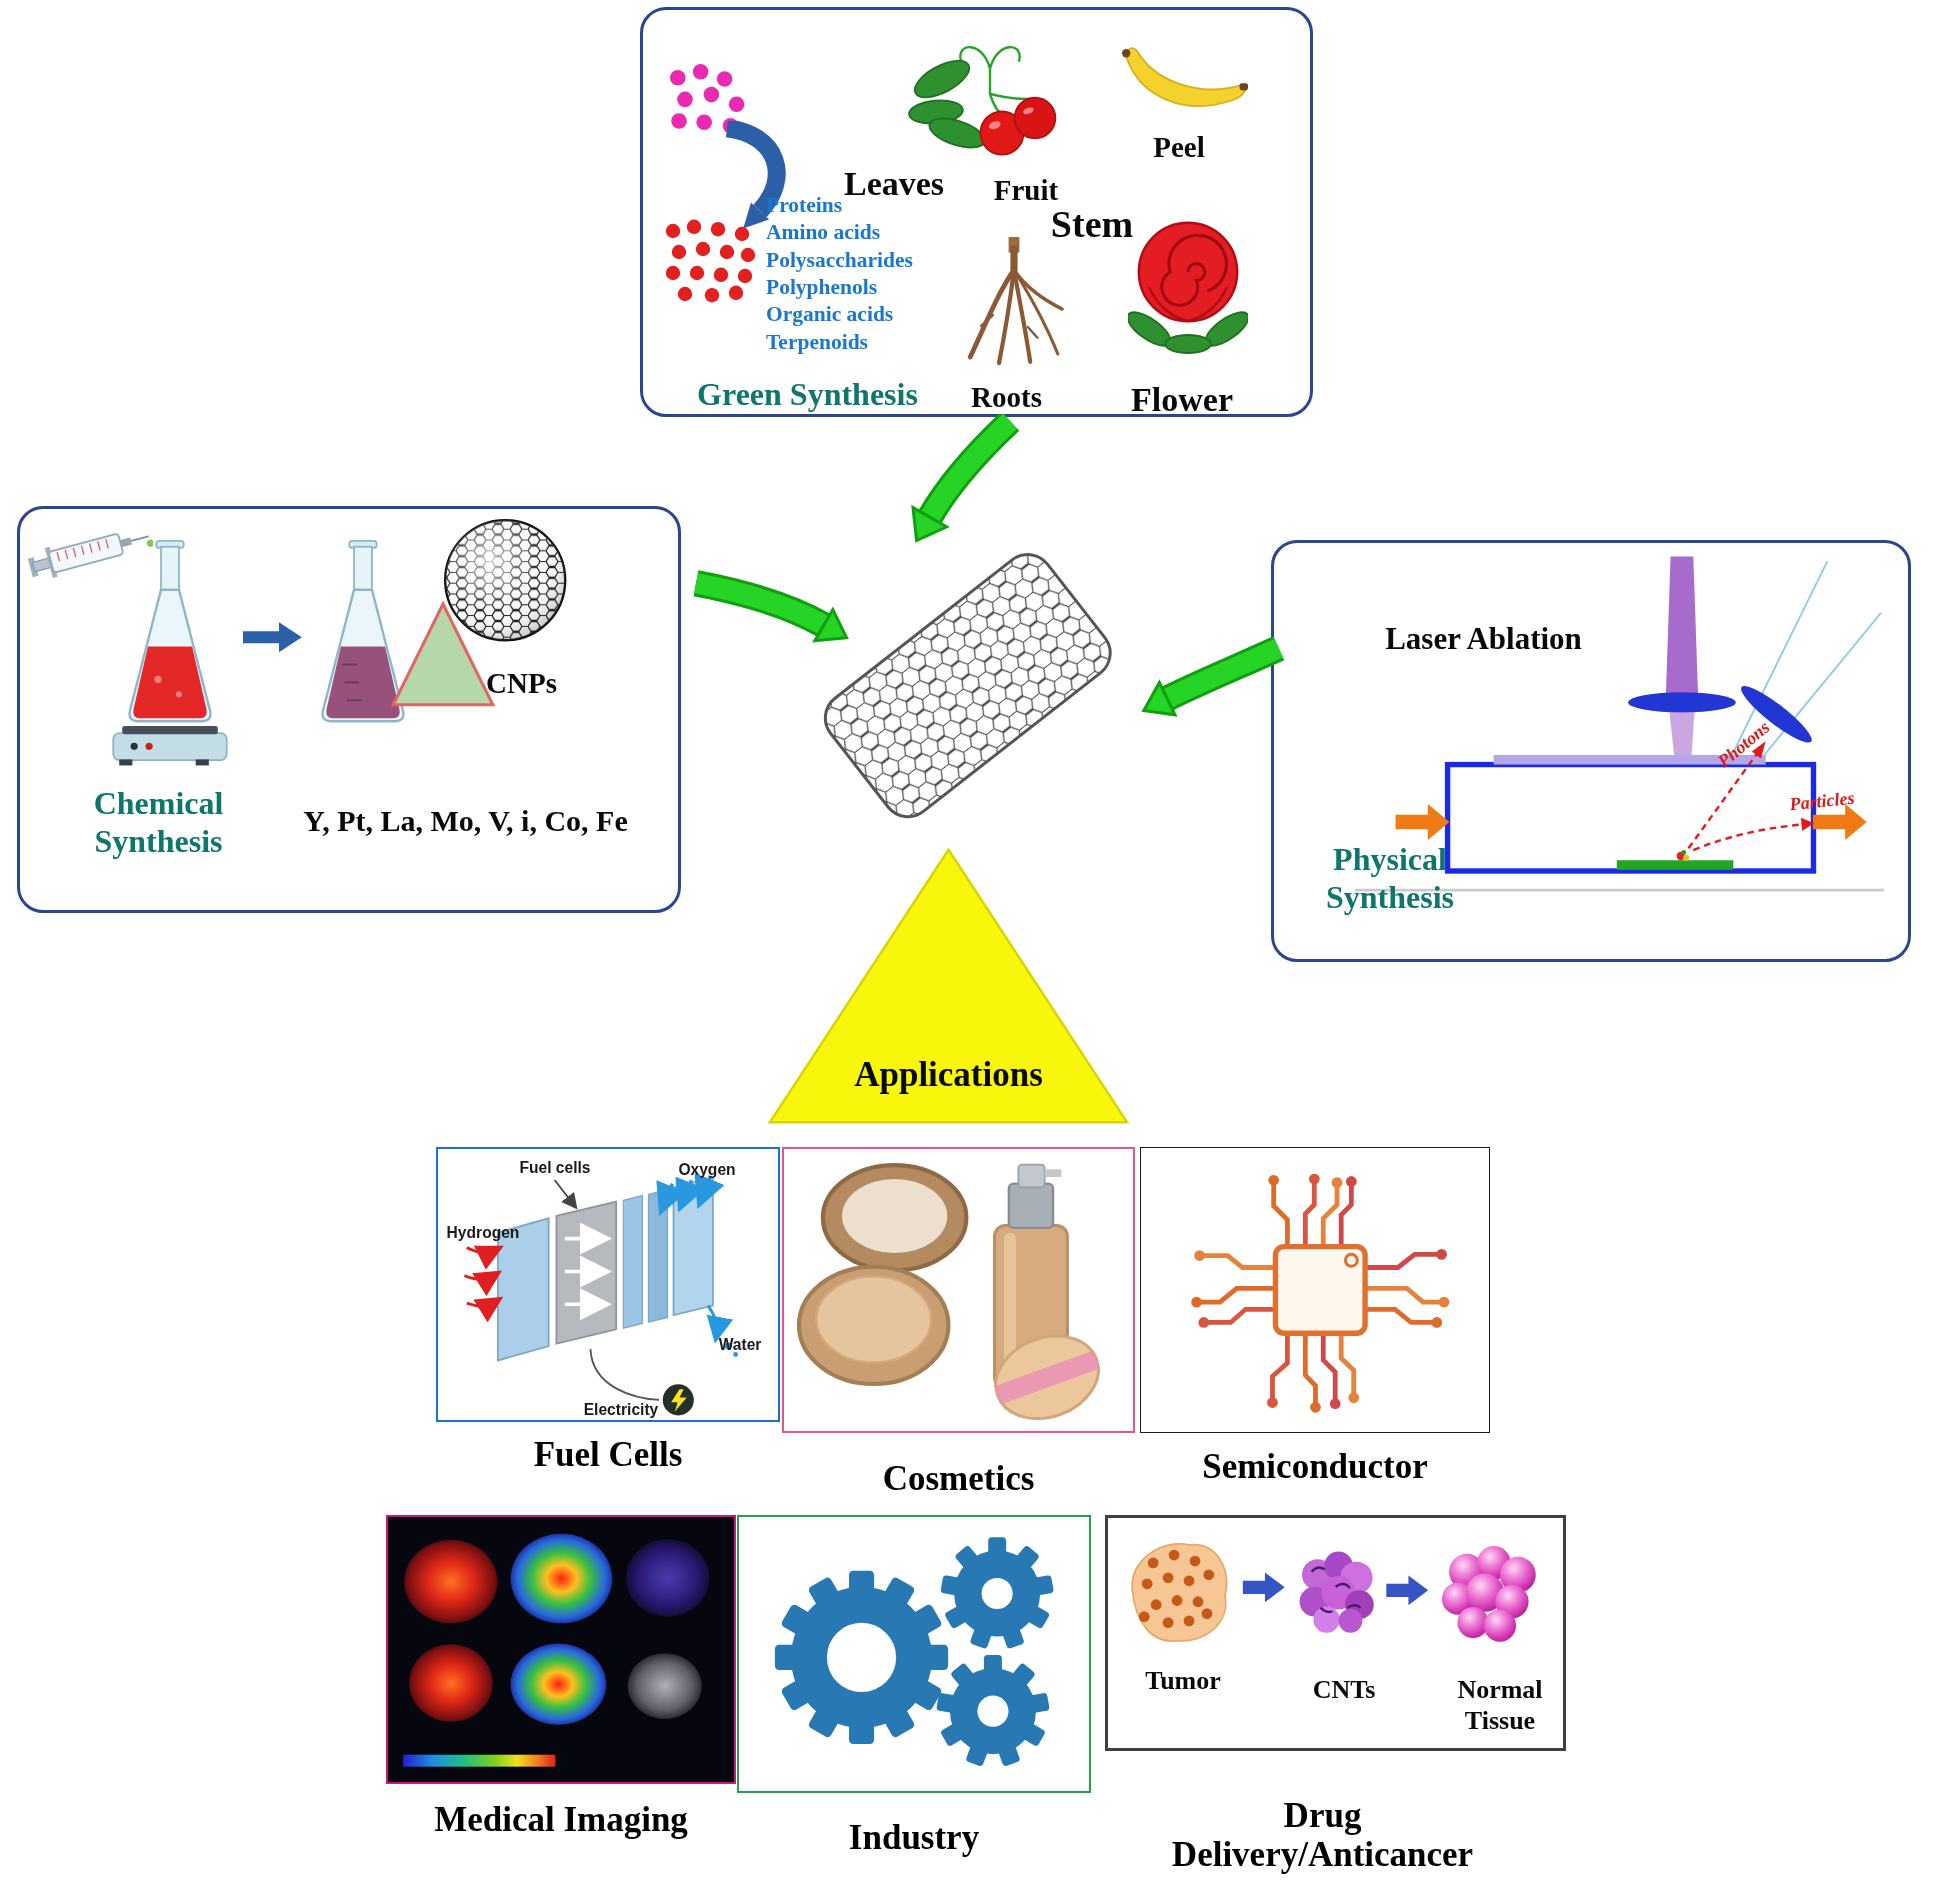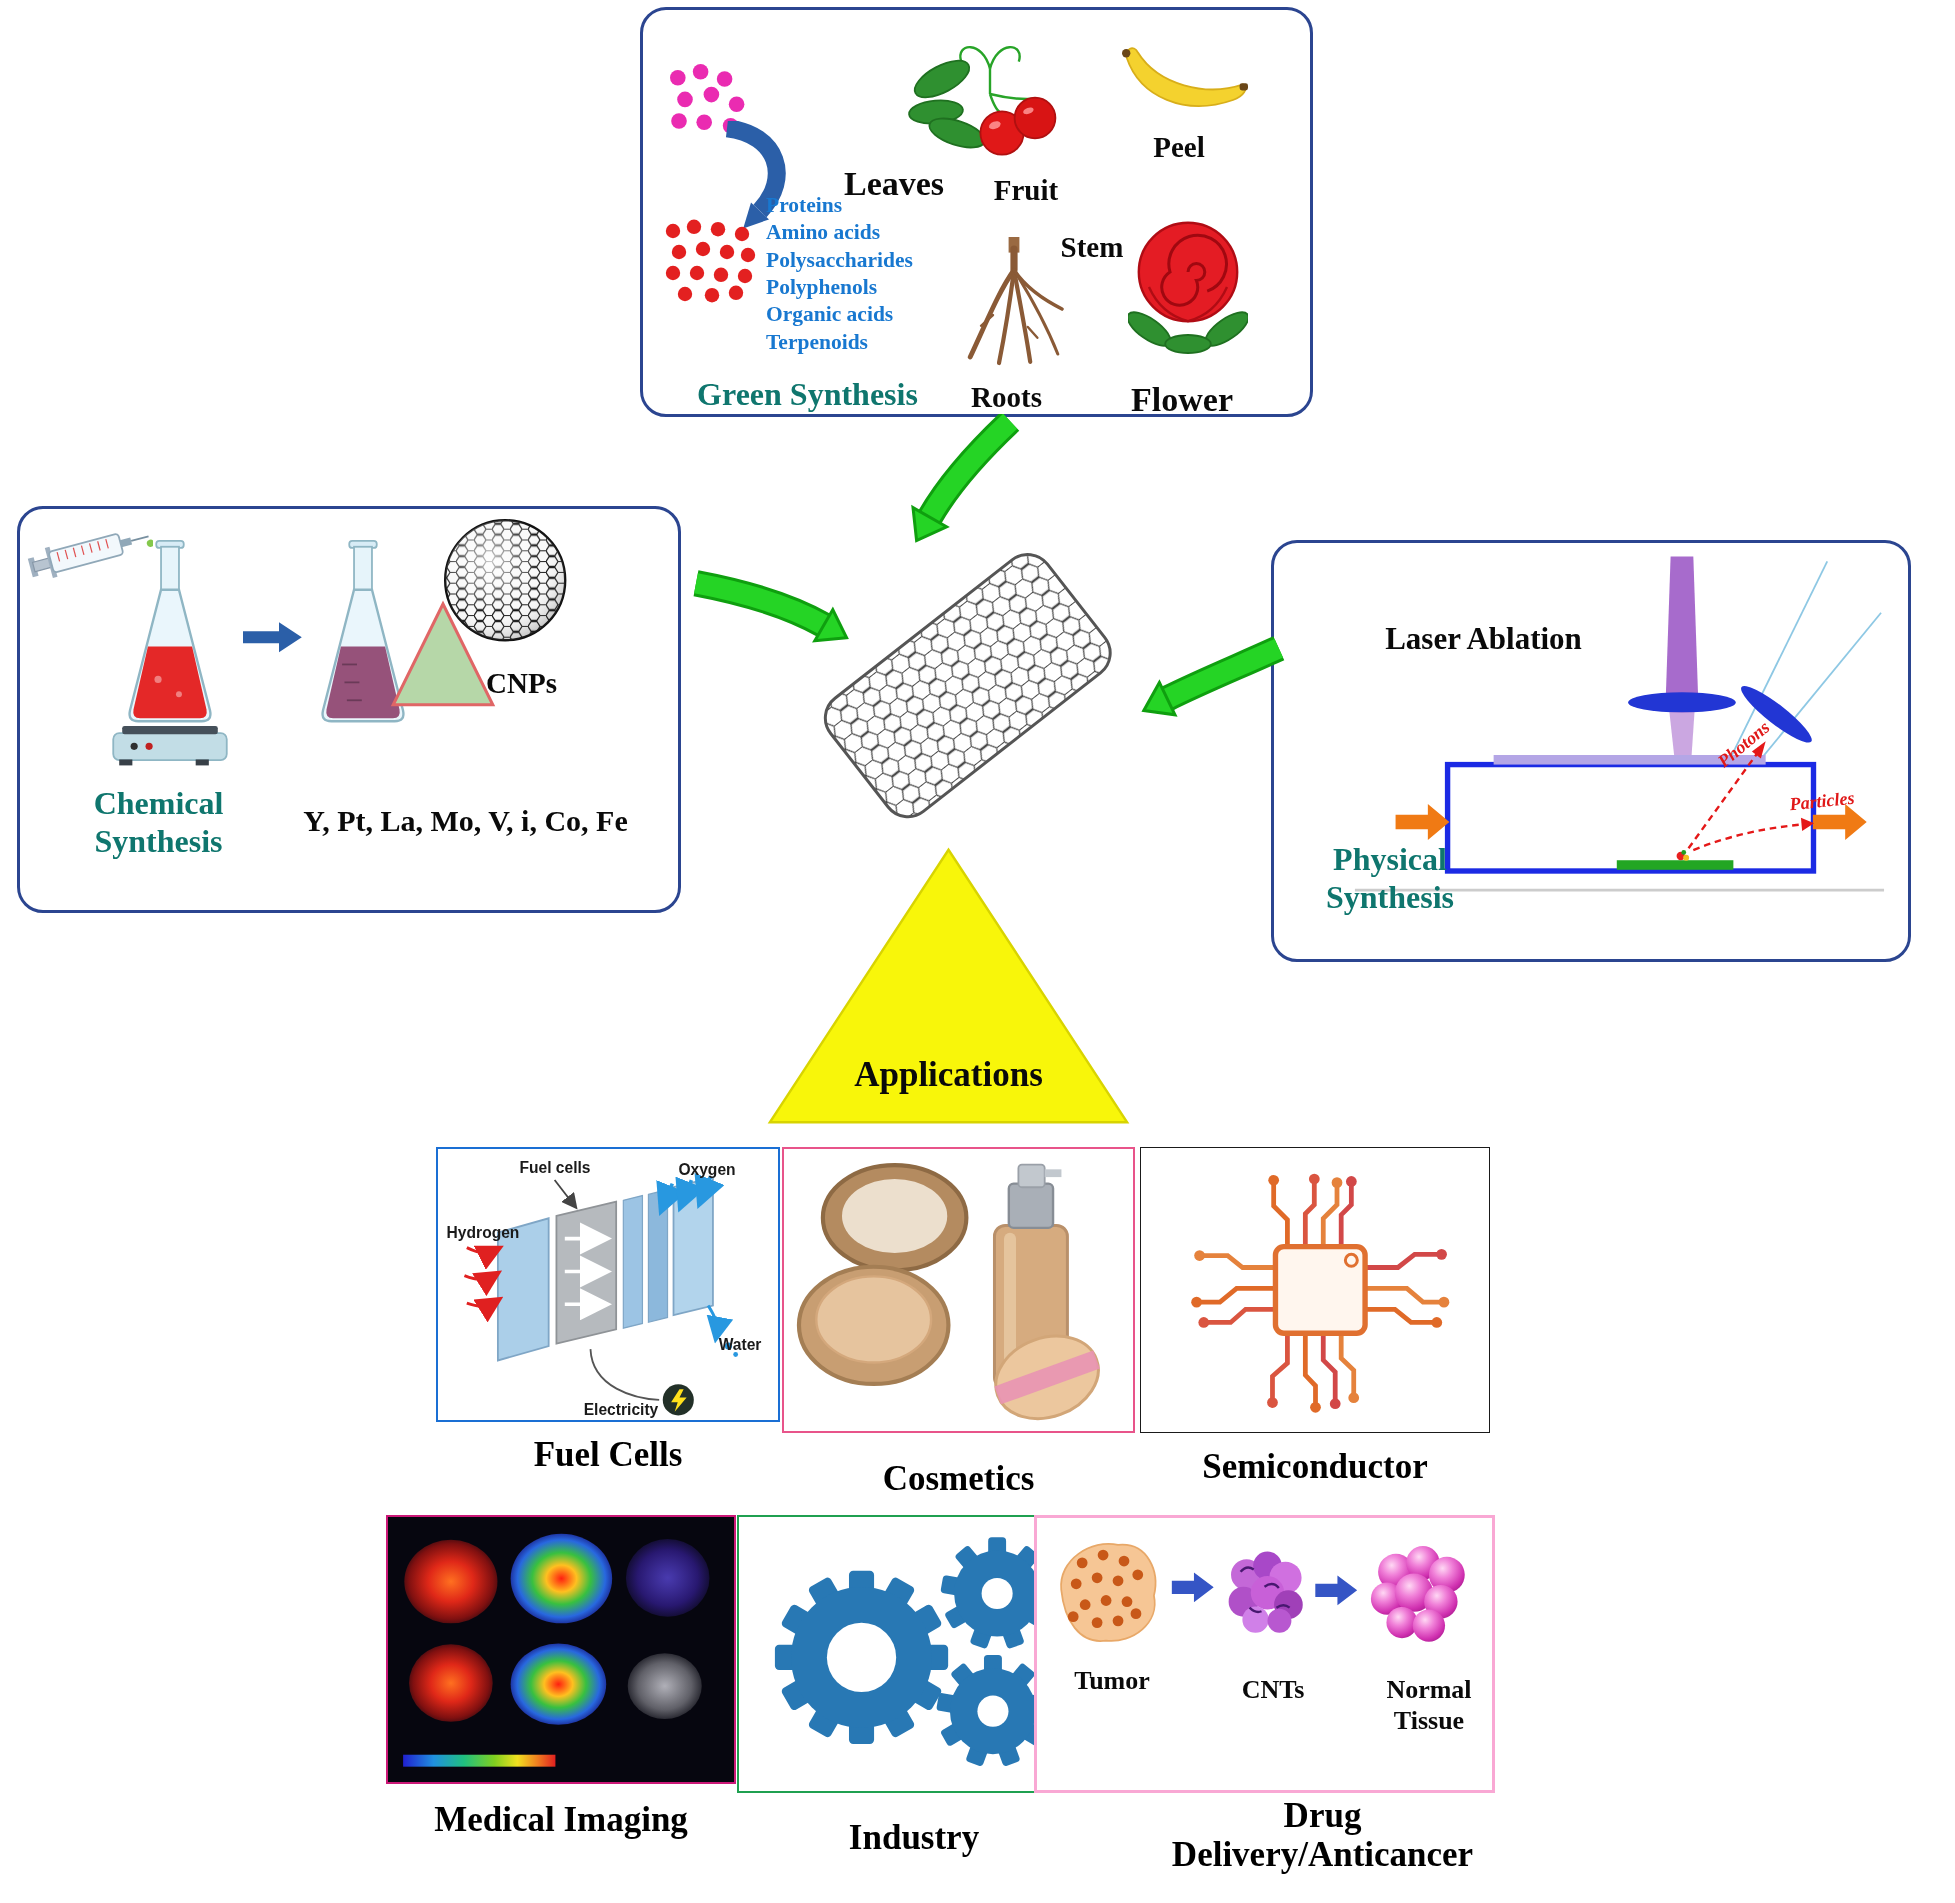--- a/index.html
+++ b/index.html
@@ -93,21 +93,21 @@
 
     <div class="compounds" style="left:123px;top:182px;width:174px">
       <div>Proteins</div>
       <div>Amino acids</div>
       <div>Polysaccharides</div>
       <div>Polyphenols</div>
       <div>Organic acids</div>
       <div>Terpenoids</div>
     </div>
 
-    <div class="lbl" style="left:404px;top:220px;width:90px;font-size:29px">Stem</div>
+    <div class="lbl" style="left:404px;top:192px;width:90px;font-size:38px">Stem</div>
 
     <svg class="abs" style="left:314px;top:227px" width="114" height="129" viewBox="0 0 190 215">
       <rect x="86" y="0" width="18" height="26" fill="#9a6a42"></rect>
       <g stroke="#8a5a36" fill="none" stroke-linecap="round">
         <path d="M95,20 L95,55" stroke-width="12"></path>
         <path d="M95,55 C70,90 50,140 22,200" stroke-width="8"></path>
         <path d="M95,55 C88,110 80,160 70,210" stroke-width="7"></path>
         <path d="M95,55 C105,110 115,160 122,208" stroke-width="7"></path>
         <path d="M95,55 C115,85 145,105 175,120" stroke-width="6"></path>
         <path d="M95,55 C120,95 150,150 168,195" stroke-width="5"></path>
@@ -473,21 +473,21 @@
         <rect x="410" y="231" width="30" height="34" rx="6" transform="rotate(240 425 325)"></rect>
         <rect x="410" y="231" width="30" height="34" rx="6" transform="rotate(280 425 325)"></rect>
         <rect x="410" y="231" width="30" height="34" rx="6" transform="rotate(320 425 325)"></rect>
         <circle cx="425" cy="325" r="72"></circle>
         <circle cx="425" cy="325" r="26" fill="#ffffff"></circle>
       </g>
     </svg>
   </div>
   <div class="caption" style="left:737px;top:1818px;width:354px">Industry</div>
 
-  <div class="appbox" style="left:1034px;top:1515px;width:461px;height:278px;border:3px solid #f9a8d4">
+  <div class="appbox" style="left:1105px;top:1515px;width:461px;height:236px;border:3px solid #404040">
     <svg class="abs" style="left:0;top:0" width="455" height="272" viewBox="0 0 760 455">
       <defs>
         <radialGradient id="pinkSphere" cx="38%" cy="32%" r="80%">
           <stop offset="0%" stop-color="#ffd8f4"></stop>
             <stop offset="35%" stop-color="#f080d8"></stop>
             <stop offset="75%" stop-color="#d030b0"></stop>
             <stop offset="100%" stop-color="#a01888"></stop>
         </radialGradient>
       </defs>
       <path d="M40,120 C35,70 90,35 135,45 C185,40 205,90 195,130 C205,175 160,210 115,205 C70,212 45,170 40,120 Z" fill="#f6c695" stroke="#e8a868" stroke-width="3"></path>

